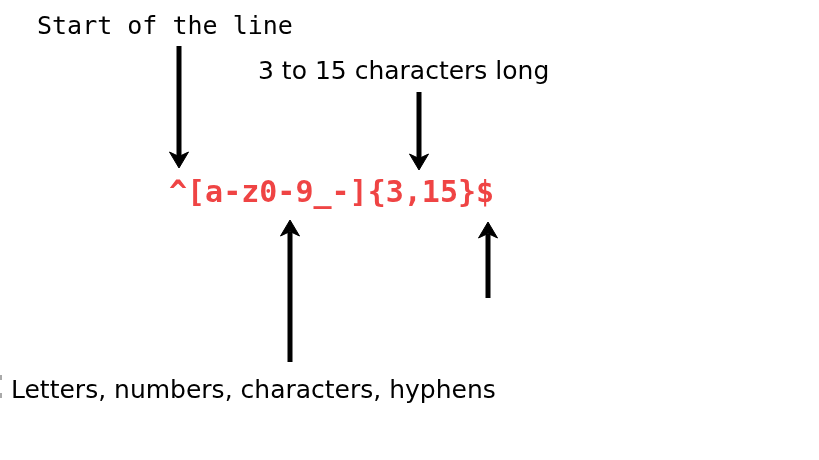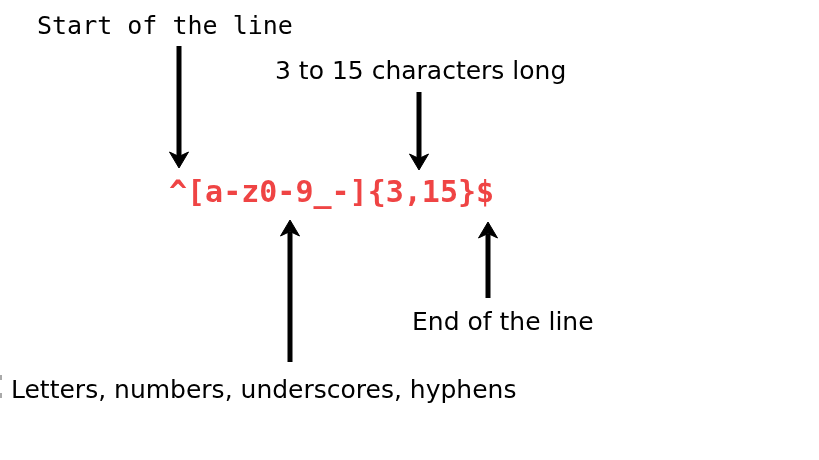--- a/index.html
+++ b/index.html
@@ -53,25 +53,24 @@
     background: #aaaaaa;
   }
 </style>
 </head>
 <body>
 
 <div class="canvas">
 
   <div class="label label-mono" style="left: 37px; top: 13px;">Start of the line</div>
 
-  <div class="label" style="left: 275px; top: 58px;">3 to 15 characters long</div>
+  <div class="label" style="left: 258px; top: 58px;">3 to 15 characters long</div>
 
-  <div class="label" style="left: 412px; top: 309px;">End of the line</div>
 
-  <div class="label" style="left: 11px; top: 377px;">Letters, numbers, underscores, hyphens</div>
+  <div class="label" style="left: 11px; top: 377px;">Letters, numbers, characters, hyphens</div>
 
   <div class="regex">^[a-z0-9_-]{3,15}$</div>
 
   <svg class="arrow-layer" viewBox="0 0 819 460">
 
     <g stroke="#000000" fill="#000000">
       <line x1="179" y1="46" x2="179" y2="157" stroke-width="5"></line>
       <polygon points="179,168 188.5,152 179,156.5 169.5,152" stroke-width="1"></polygon>
     </g>
 

